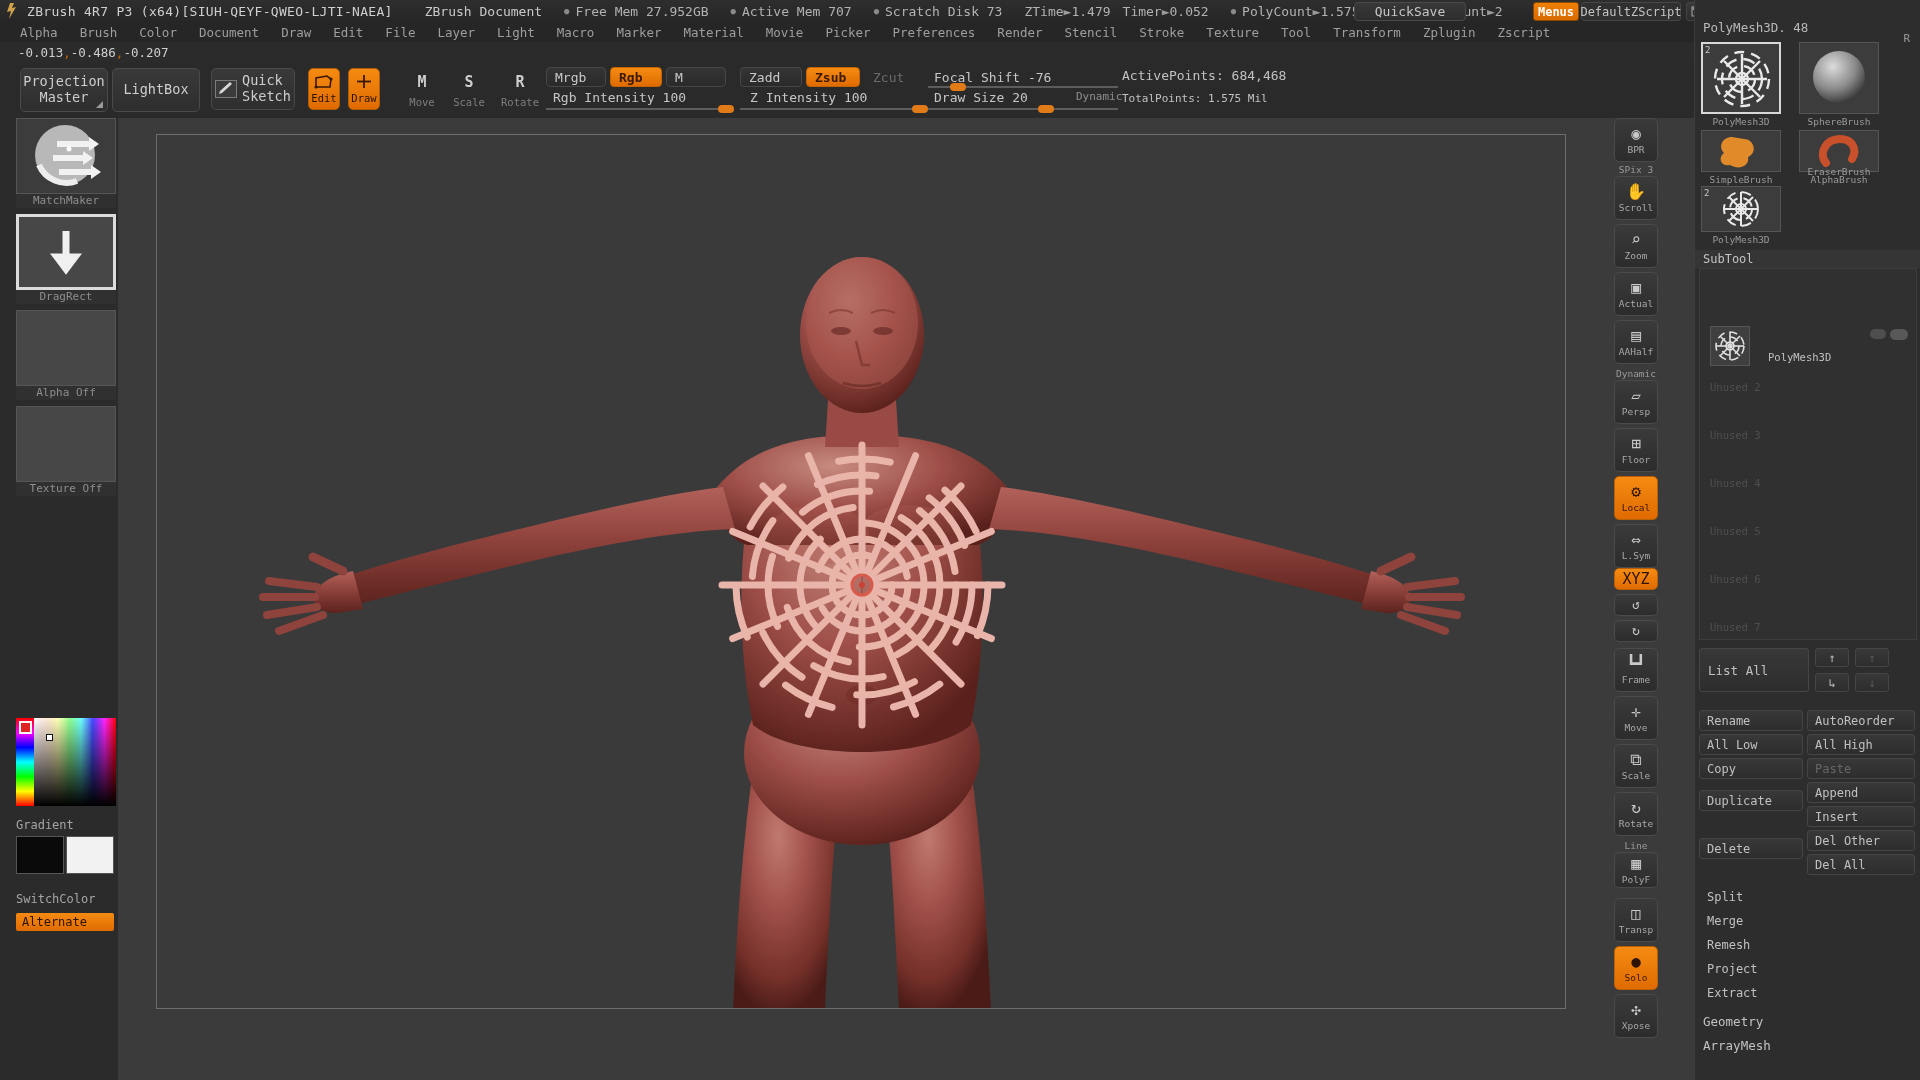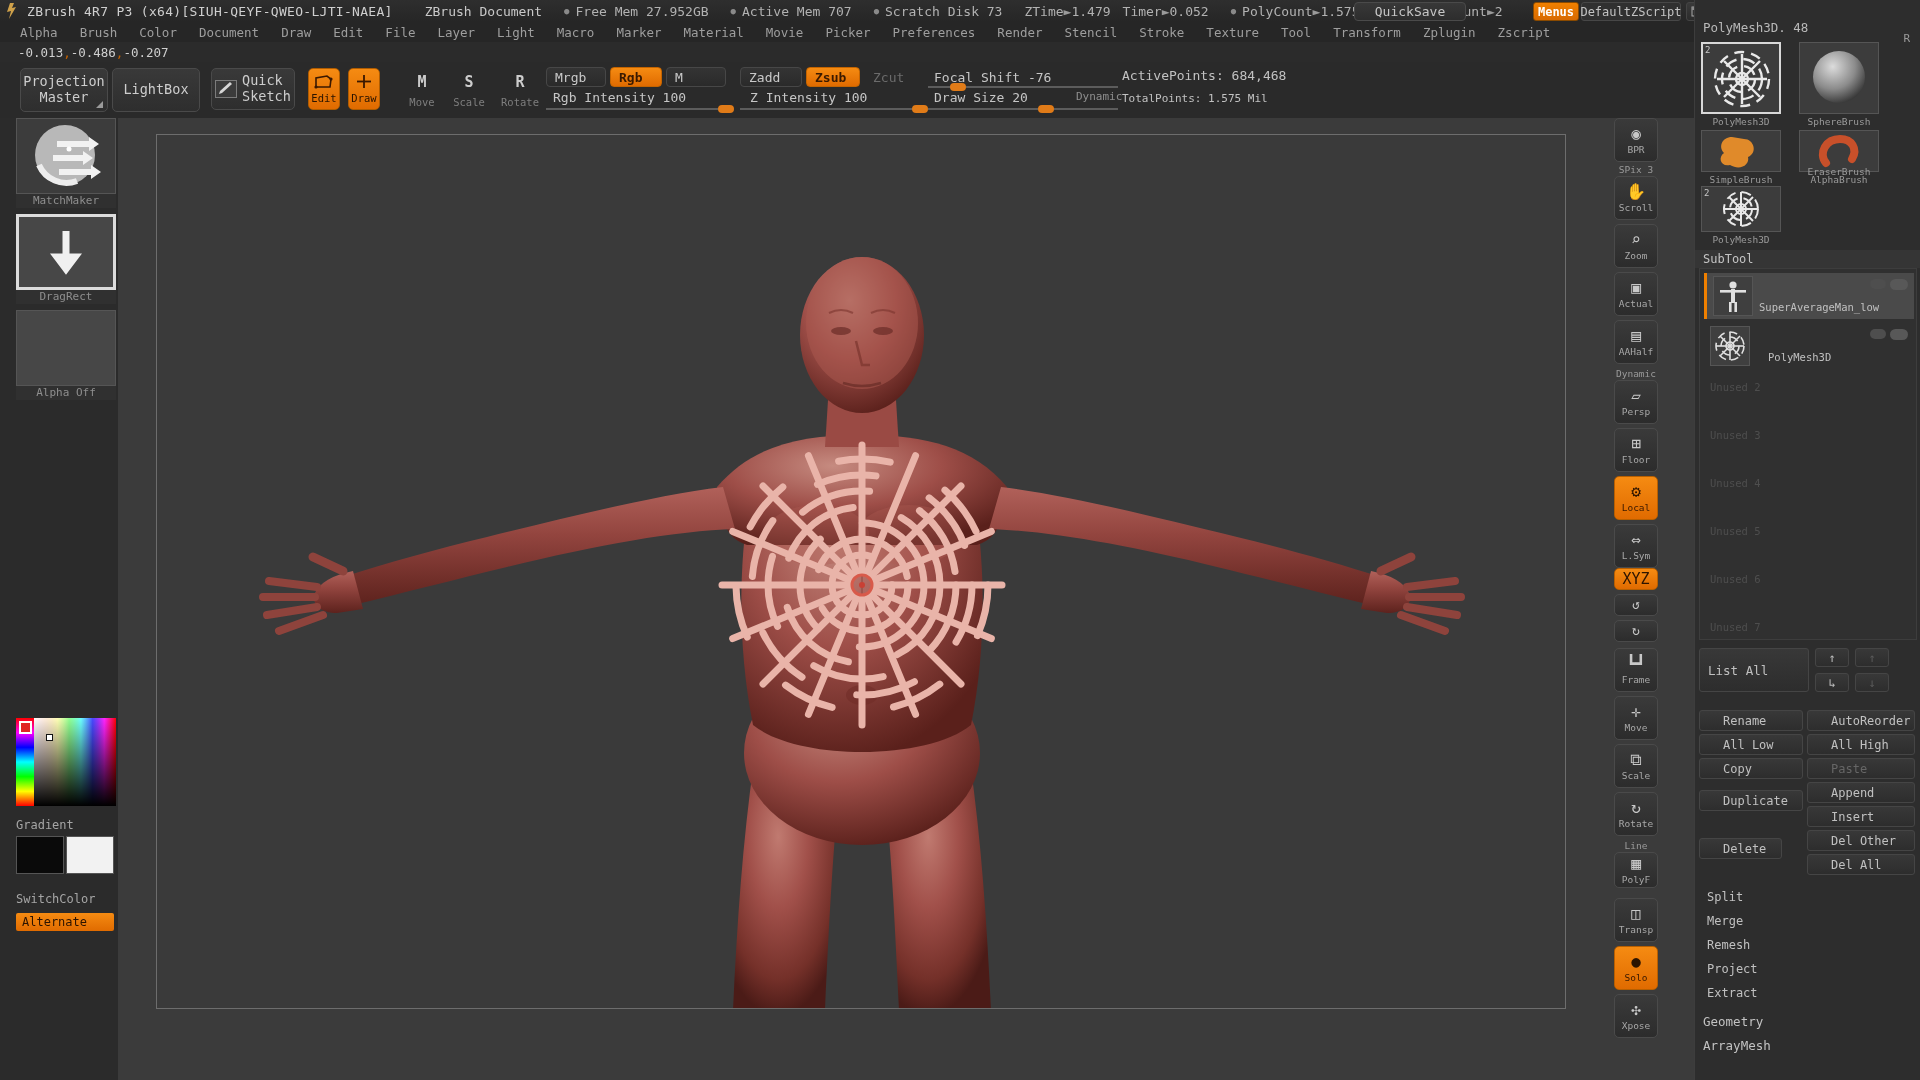--- a/index.html
+++ b/index.html
@@ -161,21 +161,21 @@
     background:#3c3c3c; border:1px solid #555; overflow:hidden; }
   .st-row .st-name { position:absolute; left:52px; top:28px; font-size:10.5px; color:#c0c0c0; }
   .st-row .st-eye { position:absolute; right:6px; top:6px; width:18px; height:11px;
     border-radius:6px; background:#585858; }
   .st-row .st-pill { position:absolute; right:28px; top:6px; width:16px; height:10px;
     border-radius:5px; background:#4e4e4e; }
   .st-empty { position:absolute; left:10px; font-size:10.5px; color:#4e4e4e; }
 
   .rp-btn { position:absolute; height:21px; border:1px solid #454545; border-radius:3px;
     background:linear-gradient(#383838,#2d2d2d); color:#c0c0c0; font-size:12px;
-    display:flex; align-items:center; padding-left:23px; }
+    display:flex; align-items:center; padding-left:7px; }
   .rp-btn.dim { color:#666; }
   .rp-wide { position:absolute; height:21px; color:#c0c0c0; font-size:12px;
     display:flex; align-items:center; padding-left:8px; }
   #listall { position:absolute; left:4px; top:648px; width:110px; height:44px;
     border:1px solid #454545; border-radius:3px; background:linear-gradient(#383838,#2d2d2d);
     color:#c0c0c0; font-size:12.5px; display:flex; align-items:center; padding-left:8px; }
   .arrbtn { position:absolute; width:34px; height:19px; border:1px solid #454545;
     border-radius:3px; background:linear-gradient(#383838,#2d2d2d); color:#bdbdbd;
     font-size:12px; display:flex; align-items:center; justify-content:center; }
   .arrbtn.dim { color:#5a5a5a; }
@@ -386,20 +386,24 @@
     <div class="thumb" style="background:#474747;">
       <svg width="94" height="70" viewBox="0 0 94 70">
         <path d="M47 14 L47 44 M38 40 L47 52 L56 40 Z" stroke="#f0f0f0" stroke-width="7" fill="#f0f0f0"></path>
       </svg>
     </div>
     <div class="cap">DragRect</div>
   </div>
   <div class="swatch" style="top:192px;">
     <div class="thumb" style="background:#474747;"></div>
     <div class="cap">Alpha Off</div>
+  </div>
+  <div class="swatch" style="top:288px;">
+    <div class="thumb" style="background:#474747;"></div>
+    <div class="cap">Texture Off</div>
   </div>
 
   <div id="colorpicker">
     <div id="cp-hue"></div>
     <div id="cp-sv"></div>
     <div id="cp-cur"></div>
     <div id="cp-dot"></div>
   </div>
   <div id="gradient-lbl">Gradient</div>
   <div id="sw-black"></div>
@@ -674,35 +678,20 @@
       </svg>
     </div>
     <div class="bt-cap">PolyMesh3D</div>
   </div>
   <div class="bigthumb" style="left:104px; top:166px;">
     <div class="bt-cap" style="margin-top:0">EraserBrush</div>
   </div>
 
   <div id="subtool-hdr">SubTool</div>
   <div id="subtool-list">
-    <div class="st-row sel" style="top:4px;">
-      <div class="st-thumb">
-        <svg width="38" height="38" viewBox="0 0 38 38">
-          <rect width="38" height="38" fill="#3f3f3f"></rect>
-          <circle cx="19" cy="8" r="3.6" fill="#e0e0e0"></circle>
-          <rect x="17" y="12" width="4" height="14" fill="#e0e0e0"></rect>
-          <rect x="6" y="13" width="26" height="2.6" fill="#e0e0e0"></rect>
-          <rect x="15" y="25" width="2.6" height="10" fill="#e0e0e0"></rect>
-          <rect x="20.4" y="25" width="2.6" height="10" fill="#e0e0e0"></rect>
-        </svg>
-      </div>
-      <div class="st-pill"></div>
-      <div class="st-eye"></div>
-      <div class="st-name">SuperAverageMan_low</div>
-    </div>
     <div class="st-row" style="top:54px;">
       <div class="st-thumb">
         <svg width="38" height="38" viewBox="0 0 38 38">
           <rect width="38" height="38" fill="#3f3f3f"></rect>
           <g fill="none" stroke="#e0e0e0" stroke-width="1.6">
             <circle cx="19" cy="19" r="4"></circle>
               <circle cx="19" cy="19" r="9" stroke-dasharray="9 5"></circle>
             <circle cx="19" cy="19" r="14" stroke-dasharray="8 5"></circle>
             <line x1="19" y1="5" x2="19" y2="33"></line>
               <line x1="5" y1="19" x2="33" y2="19"></line>
@@ -731,21 +720,21 @@
 
   <div class="rp-btn" style="left:4px; top:710px; width:104px;">Rename</div>
   <div class="rp-btn" style="left:112px; top:710px; width:108px;">AutoReorder</div>
   <div class="rp-btn" style="left:4px; top:734px; width:104px;">All Low</div>
   <div class="rp-btn" style="left:112px; top:734px; width:108px;">All High</div>
   <div class="rp-btn" style="left:4px; top:758px; width:104px;">Copy</div>
   <div class="rp-btn dim" style="left:112px; top:758px; width:108px;">Paste</div>
   <div class="rp-btn" style="left:4px; top:790px; width:104px;">Duplicate</div>
   <div class="rp-btn" style="left:112px; top:782px; width:108px;">Append</div>
   <div class="rp-btn" style="left:112px; top:806px; width:108px;">Insert</div>
-  <div class="rp-btn" style="left:4px; top:838px; width:83px;">Delete</div>
+  <div class="rp-btn" style="left:4px; top:838px; width:104px;">Delete</div>
   <div class="rp-btn" style="left:112px; top:830px; width:108px;">Del Other</div>
   <div class="rp-btn" style="left:112px; top:854px; width:108px;">Del All</div>
 
   <div class="rp-wide" style="left:4px; top:886px; width:216px;">Split</div>
   <div class="rp-wide" style="left:4px; top:910px; width:216px;">Merge</div>
   <div class="rp-wide" style="left:4px; top:934px; width:216px;">Remesh</div>
   <div class="rp-wide" style="left:4px; top:958px; width:216px;">Project</div>
   <div class="rp-wide" style="left:4px; top:982px; width:216px;">Extract</div>
 
   <div class="sectionhdr" style="top:1014px;">Geometry</div>

